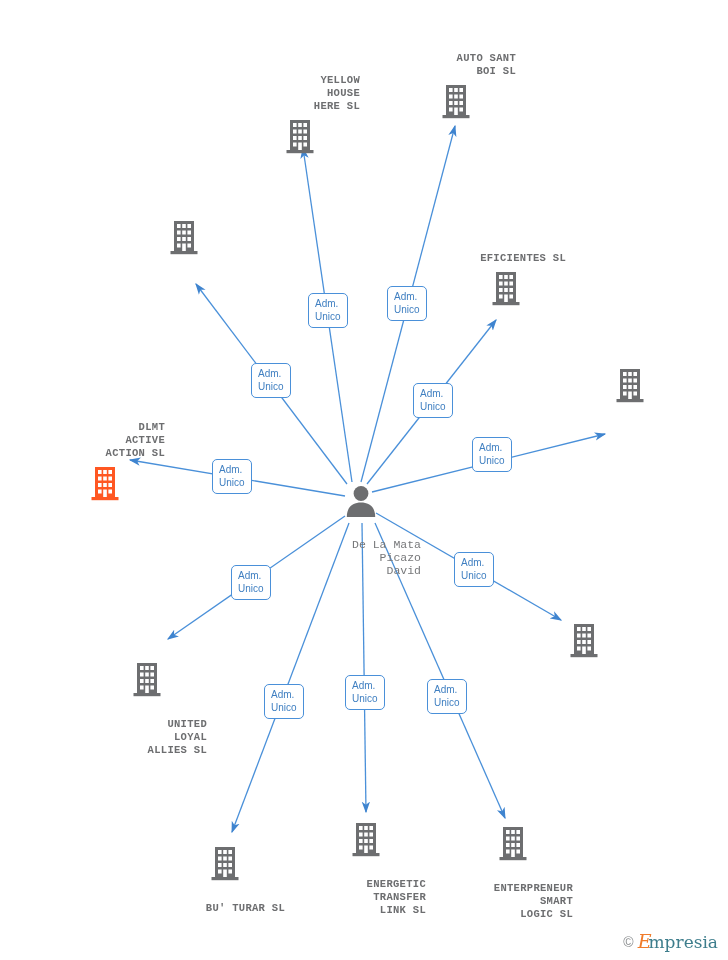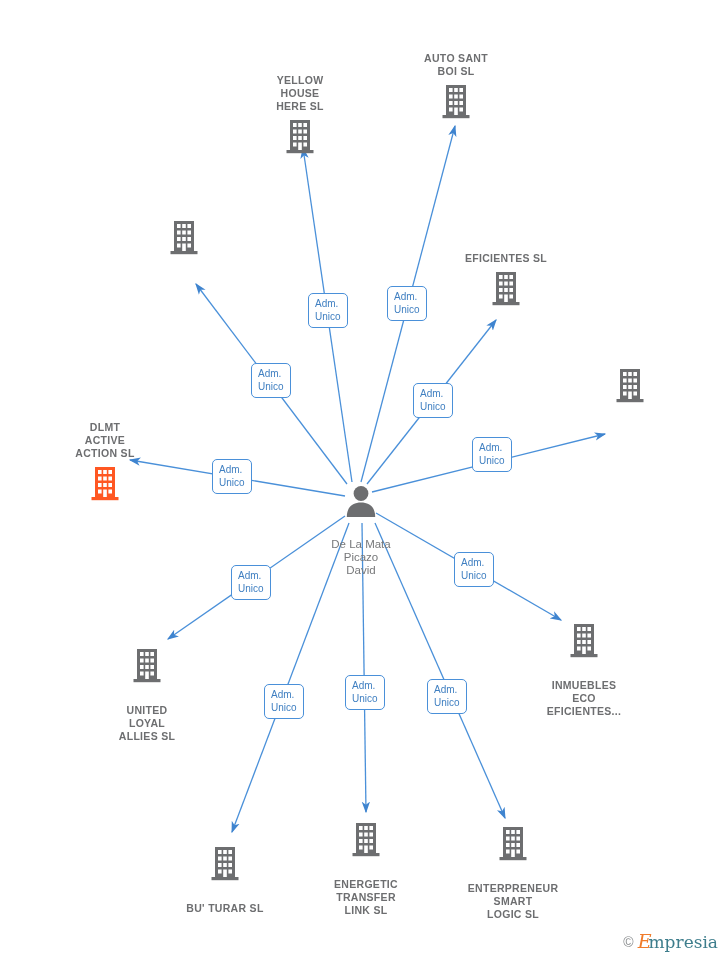--- a/index.html
+++ b/index.html
@@ -21,22 +21,23 @@
     position: absolute;
     left: 0;
     top: 0;
     width: 728px;
     height: 960px;
   }
   .node {
     position: absolute;
     width: 120px;
     margin-left: -60px;
-    text-align: center;
+    text-align: right;
     z-index: 5;
+    font-family: Liberation Mono, monospace;
   }
   .node-label {
     font-size: 10.5px;
     line-height: 13px;
     color: #6d6e70;
     letter-spacing: .3px;
     font-weight: bold;
     white-space: pre-line;
   }
   .node-label.person {
@@ -279,25 +280,22 @@
               <rect x="18.4" y="10.5" width="3.6" height="4"></rect>
               <rect x="8" y="17" width="3.6" height="4"></rect>
               <rect x="13.2" y="17" width="3.6" height="4"></rect>
               <rect x="18.4" y="17" width="3.6" height="4"></rect>
               <rect x="8" y="23.5" width="3.6" height="4"></rect>
               <rect x="18.4" y="23.5" width="3.6" height="4"></rect>
               <rect x="13.2" y="23.5" width="3.6" height="7.5"></rect>
             </g>
           </svg>
         </div>
-        <div class="node-label">INMUEBLES
-ECO
-EFICIENTES...</div>
-      </div>
-      <div class="node below" style="left: 147px; top: 644px;">
+      </div>
+      <div class="node below" style="left: 147px; top: 658px;">
         <div class="icon-wrap">
           <svg width="30" height="36" viewBox="0 0 30 36" xmlns="http://www.w3.org/2000/svg">
             <rect x="5" y="1" width="20" height="30" fill="#6d6e70"></rect>
             <rect x="1.5" y="31" width="27" height="3.2" fill="#6d6e70"></rect>
             <g fill="#ffffff">
               <rect x="8" y="4" width="3.6" height="4"></rect>
               <rect x="13.2" y="4" width="3.6" height="4"></rect>
               <rect x="18.4" y="4" width="3.6" height="4"></rect>
               <rect x="8" y="10.5" width="3.6" height="4"></rect>
               <rect x="13.2" y="10.5" width="3.6" height="4"></rect>

